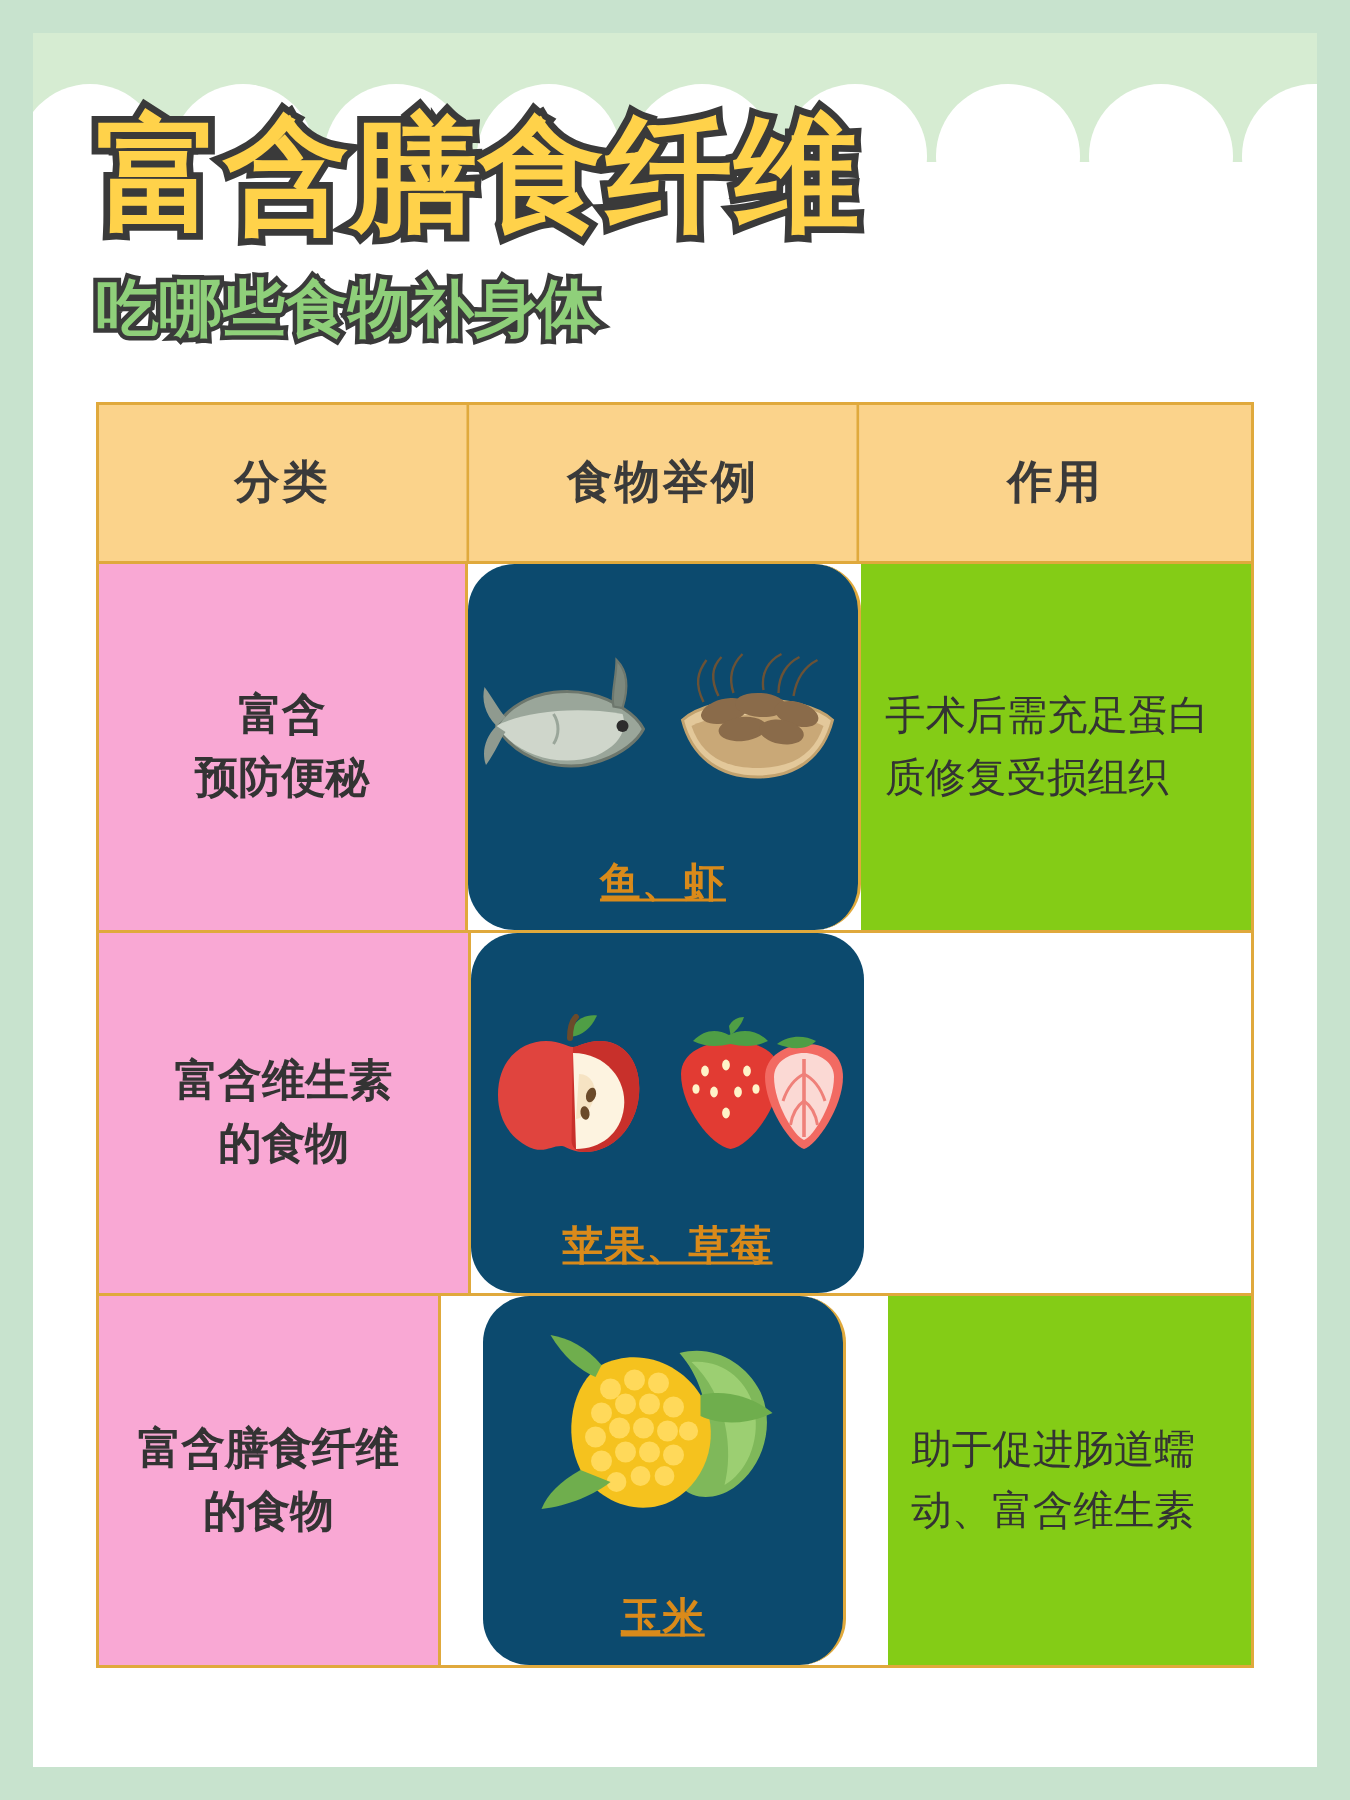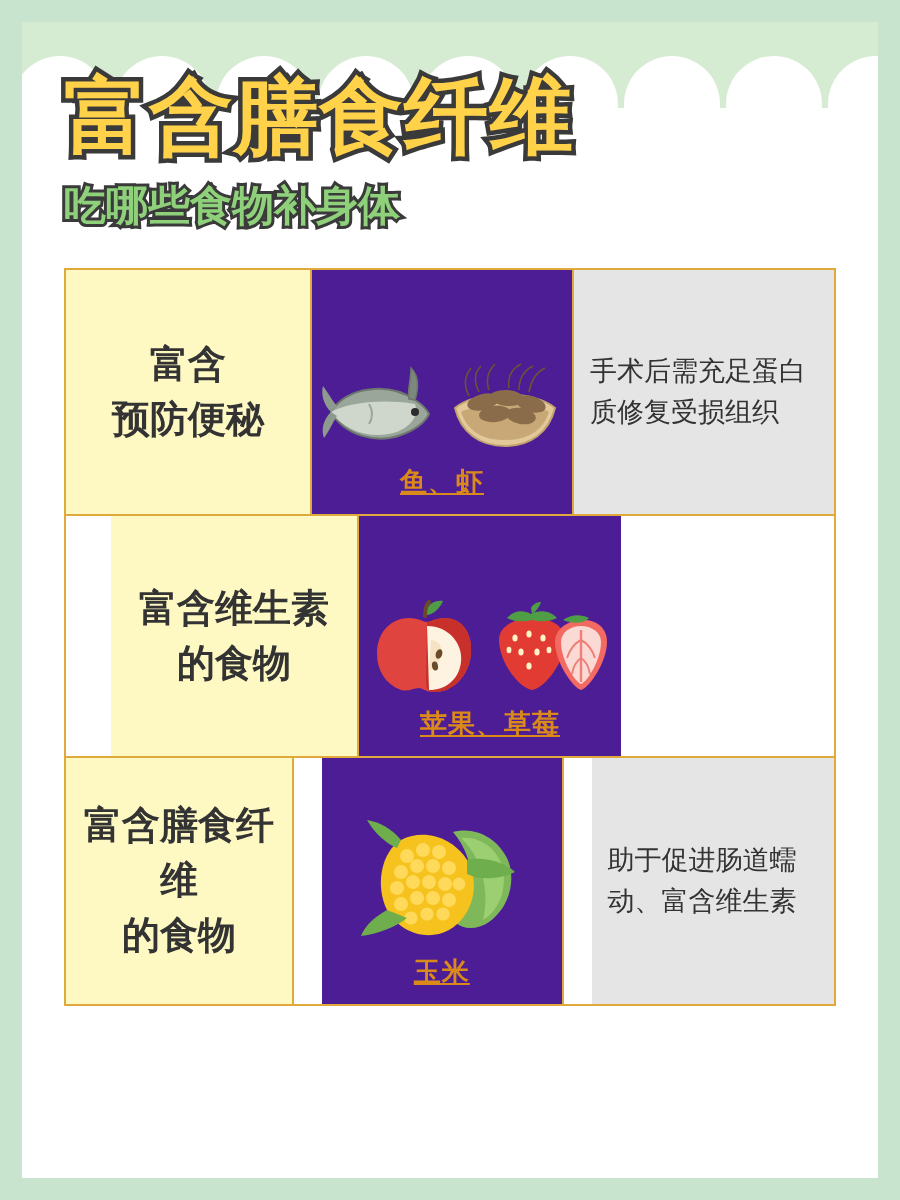--- a/index.html
+++ b/index.html
@@ -114,34 +114,35 @@
   .head .cell {
     background: #fbd38b;
     height: 104px;
     font-size: 30px;
     font-weight: bold;
     color: #3a3a3a;
     letter-spacing: 2px;
   }
   .body-row { min-height: 240px; }
   .body-row .c1 {
-    background: #fef9c3;
-    font-size: 38px;
+    background: #f9a8d4;
+    font-size: 29px;
     font-weight: bold;
     color: #333;
     line-height: 1.45;
     padding: 10px 6px;
   }
   .body-row .c2 {
-    background: #4c1d95;
+    background: #0c4a6e;
     padding: 16px 8px 14px;
-    justify-content: flex-end;
+    justify-content: space-between;
+    border-radius: 31px;
   }
   .body-row .c3 {
-    background: #e5e5e5;
+    background: #84cc16;
     font-size: 27px;
     color: #333;
     line-height: 1.5;
     text-align: left;
     align-items: flex-start;
     padding: 14px 16px;
   }
   .pic {
     height: 132px;
     display: flex;
@@ -151,21 +152,21 @@
     margin-bottom: 12px;
   }
   .caption {
     font-size: 27px;
     font-weight: bold;
     color: #d98a1a;
     text-decoration: underline;
     letter-spacing: 1px;
   }
   .r1 { height: 244px; }
-  .r2 { height: 236px; padding-left: 45px; }
+  .r2 { height: 236px; }
   .r3 { height: 246px; }
   svg { display: block; }
 </style>
 </head>
 <body>
 
 <div class="poster">
   <div class="card">
 
     <div class="scallop-band">
@@ -183,20 +184,25 @@
       </div>
     </div>
 
     <div class="content">
 
       <div class="title-main">富含膳食纤维</div>
       <div class="title-sub">吃哪些食物补身体</div>
 
       <div class="table">
 
+        <div class="row head">
+          <div class="cell c1">分类</div>
+          <div class="cell c2">食物举例</div>
+          <div class="cell c3">作用</div>
+        </div>
 
         <div class="row body-row r1">
           <div class="cell c1">
             <div>富含</div>
             <div>预防便秘</div>
           </div>
           <div class="cell c2">
             <div class="pic">
               <span>
                 <svg width="118" height="88" viewBox="0 0 118 88">

